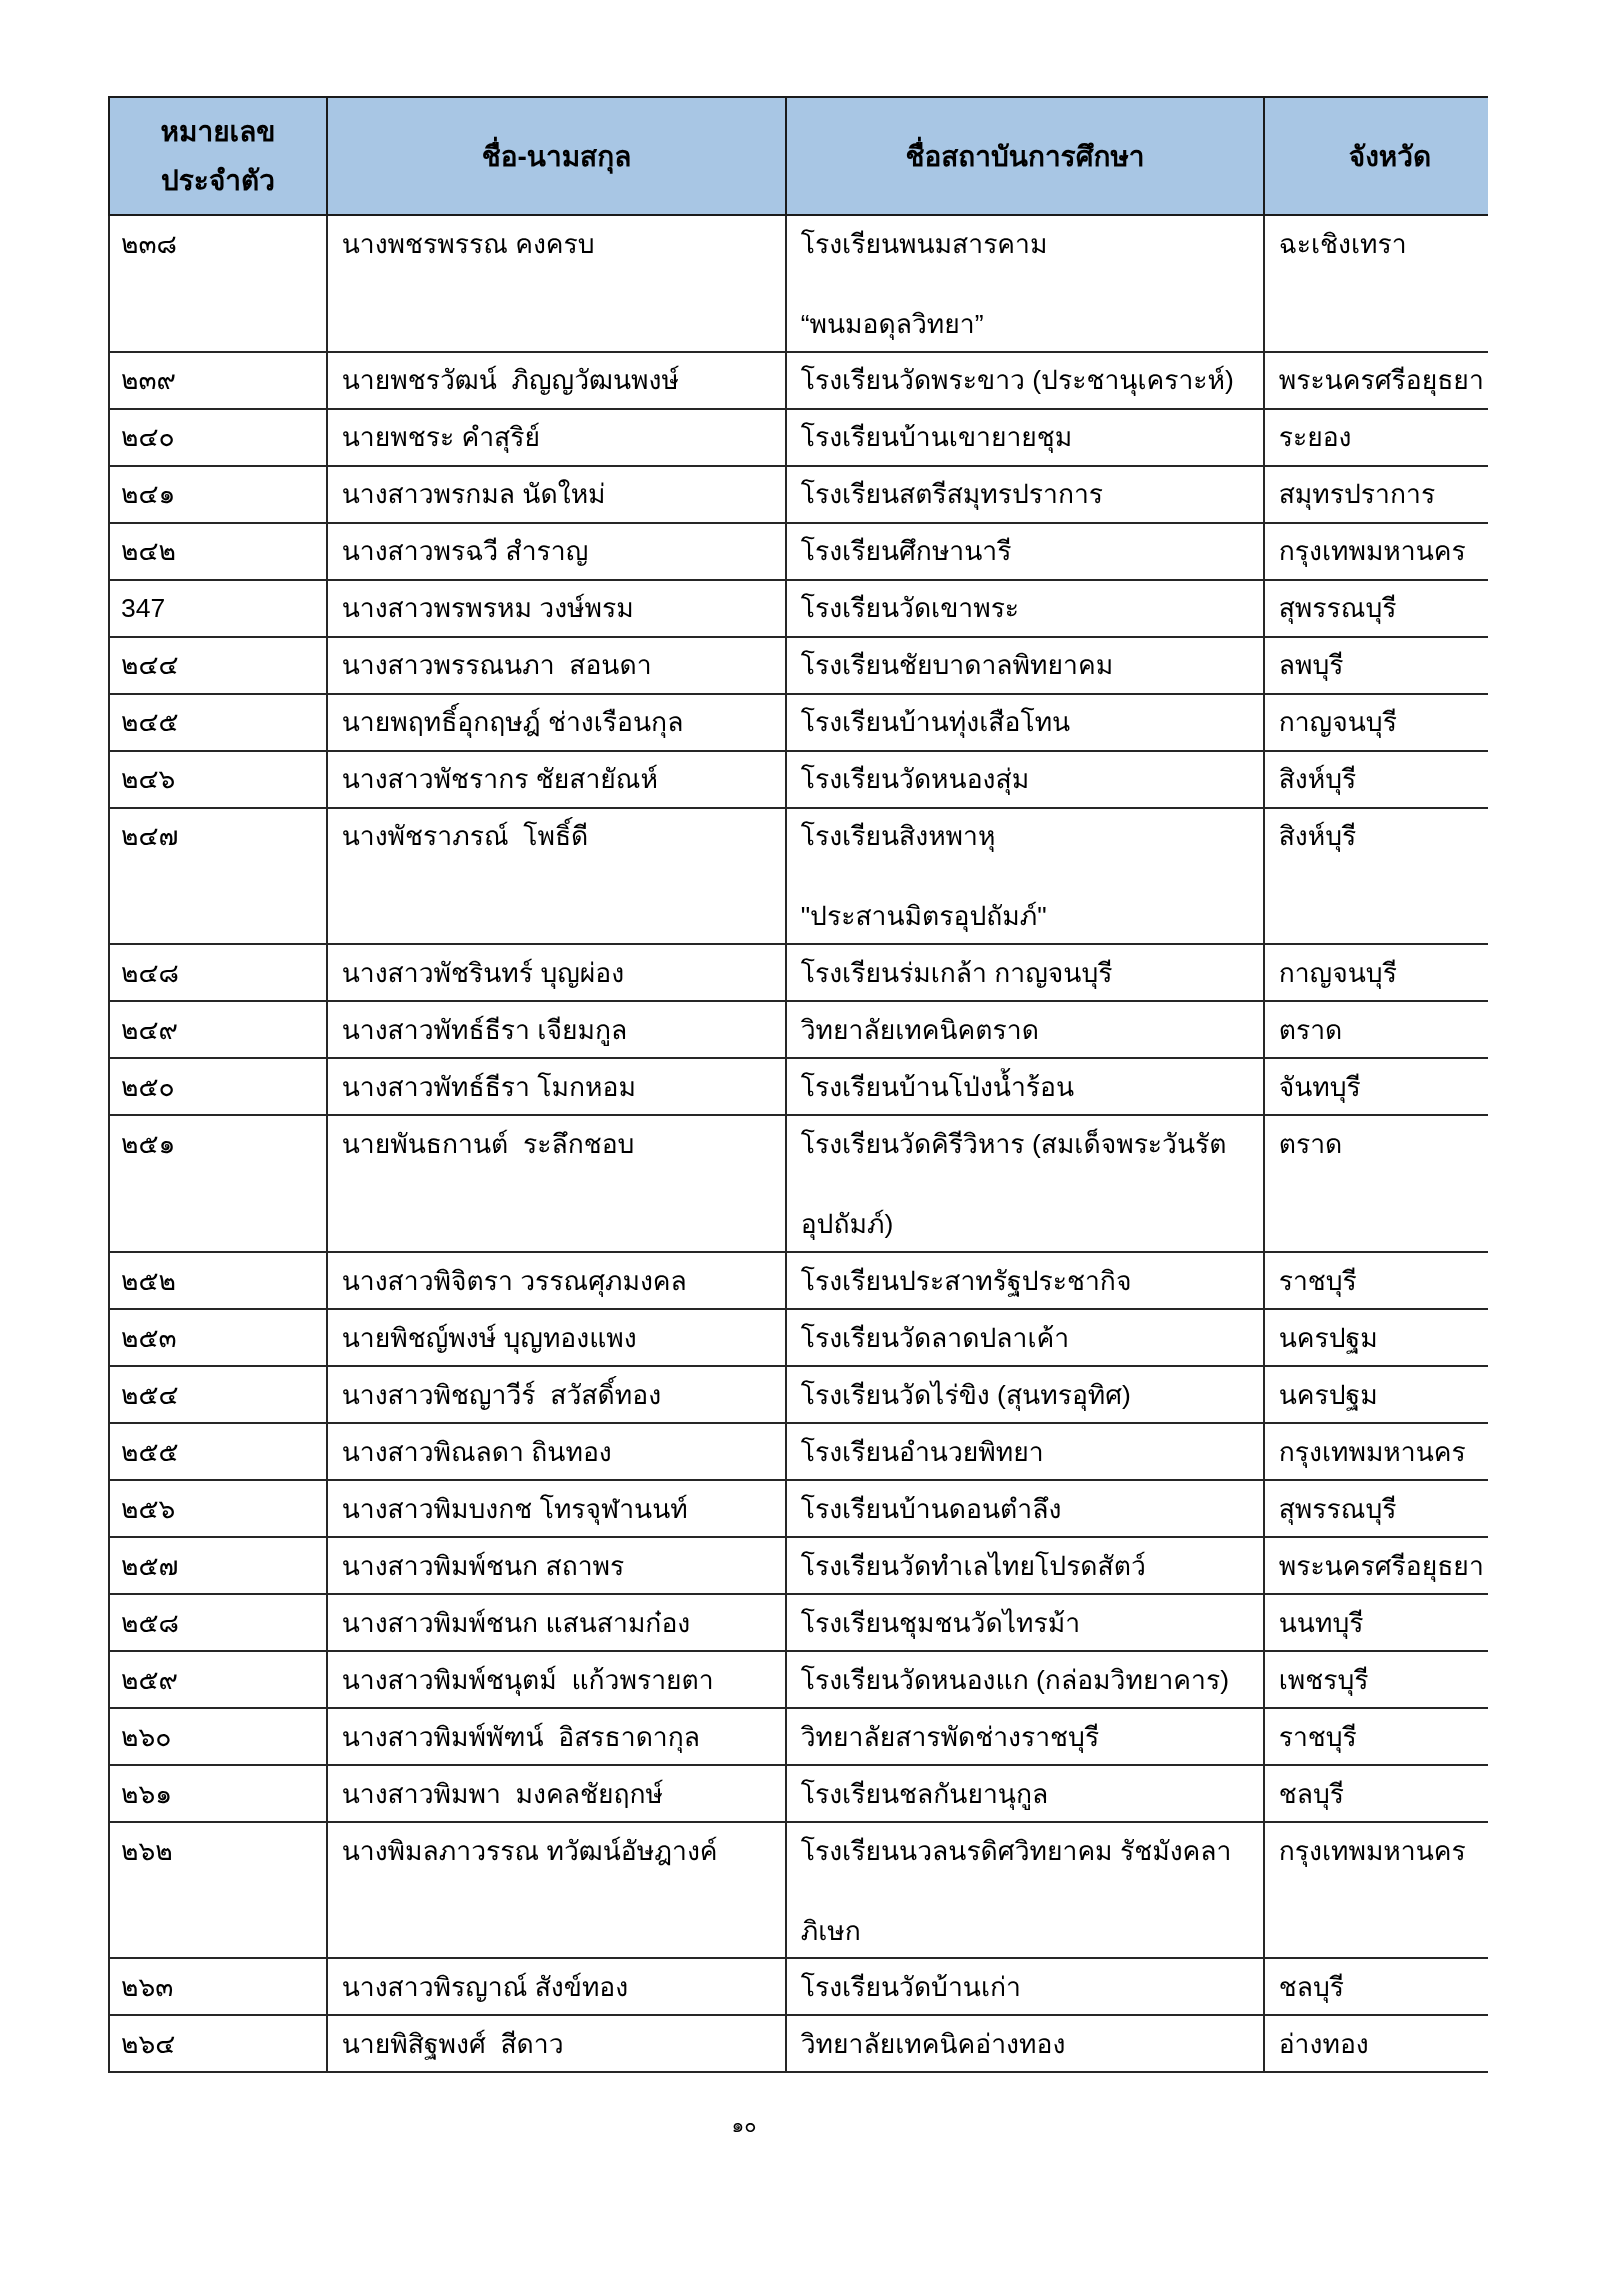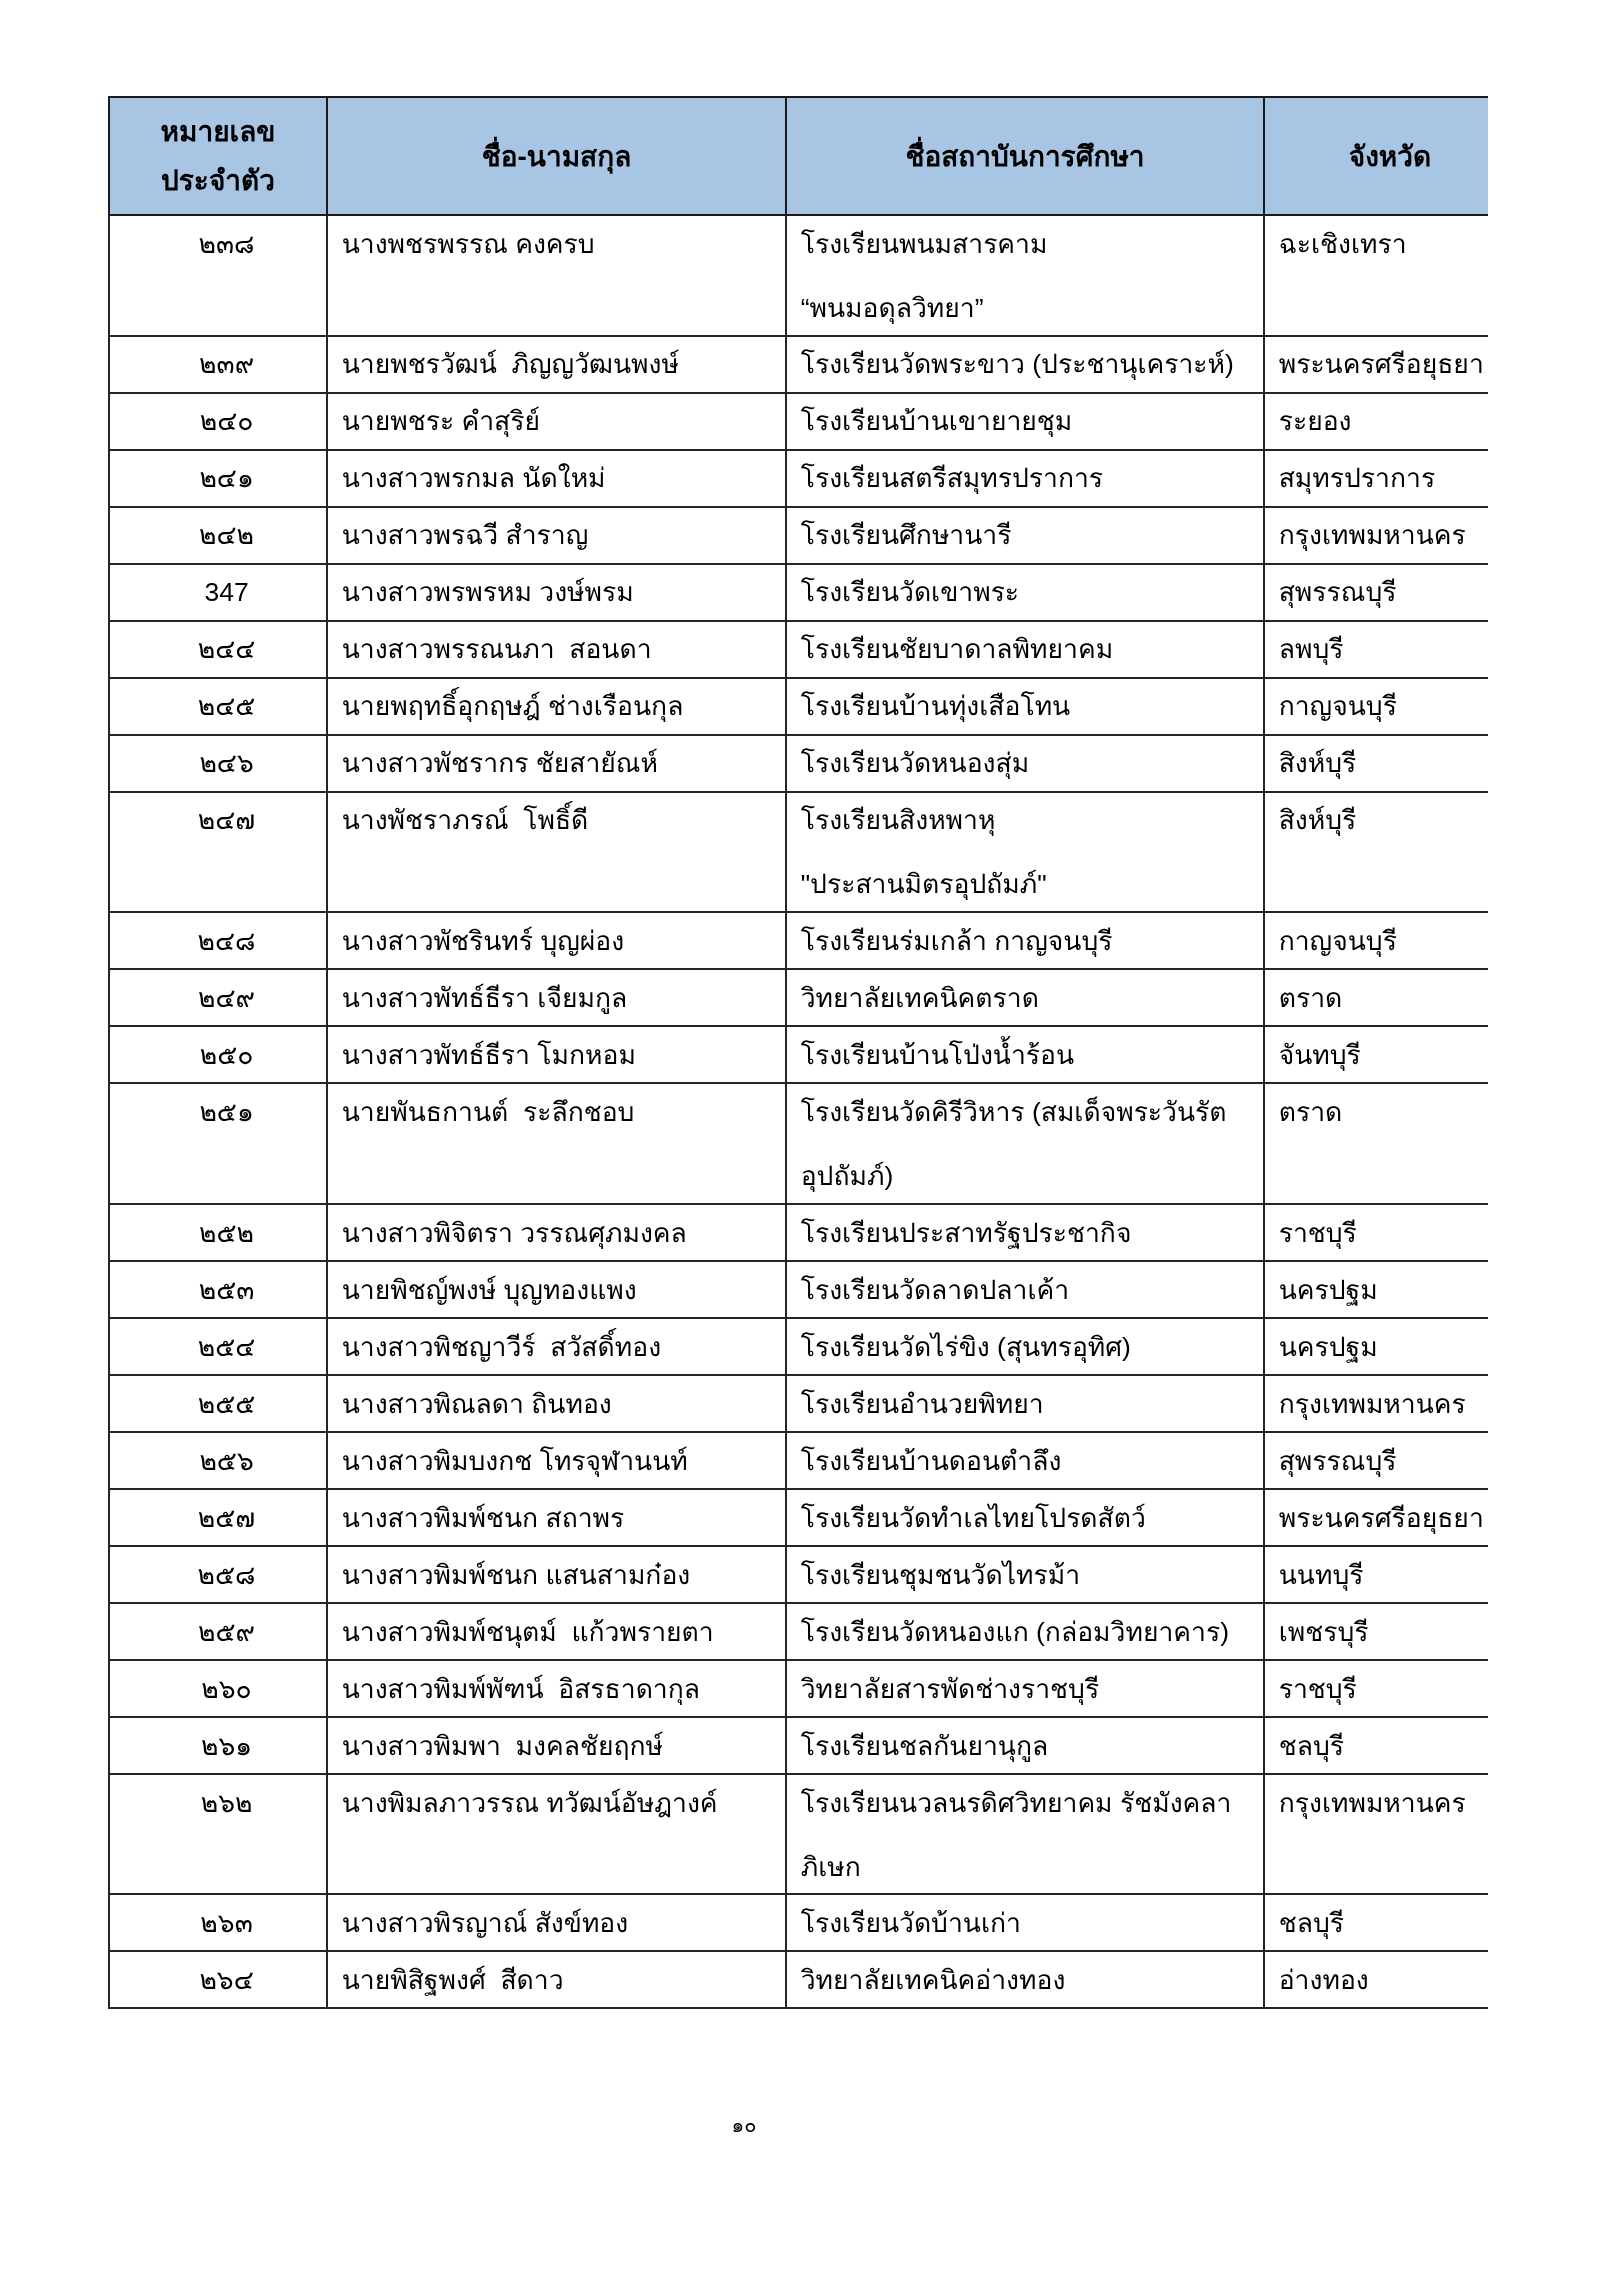--- a/index.html
+++ b/index.html
@@ -41,22 +41,22 @@
     border: 2px solid #262626;
     vertical-align: top;
     padding: 9.8px 11.8px 7.8px 13.7px;
     font-size: 26.5px;
     line-height: 37px;
     height: 57px;
     box-sizing: border-box;
     white-space: pre-wrap;
     overflow: hidden;
   }
-  td.c-id { text-align: center; padding-left: 21px; padding-right: 3.9px; }
-  .inst-line + .inst-line { margin-top: 27px; }
+  td.c-id { padding-left: 11px; padding-right: 3.9px; }
+  .inst-line + .inst-line { margin-top: 43px; }
   .page-number {
     position: absolute;
     left: 0;
     right: 0;
     top: 2109px;
     text-align: center;
     font-size: 20px;
   }
 </style>
 </head>

